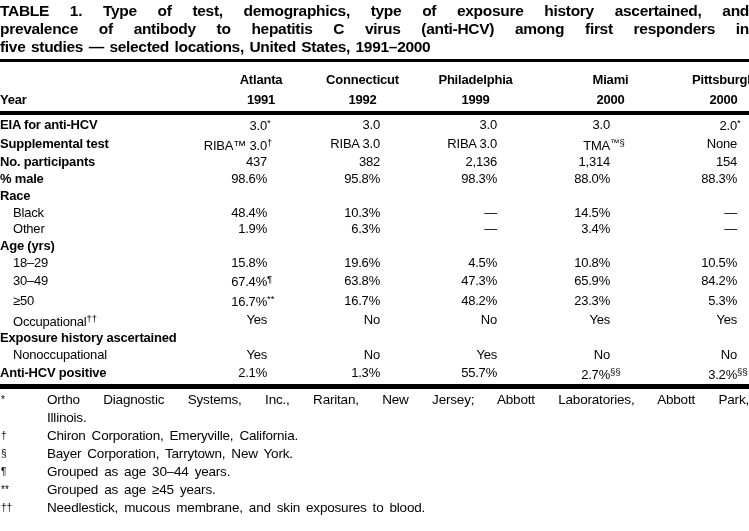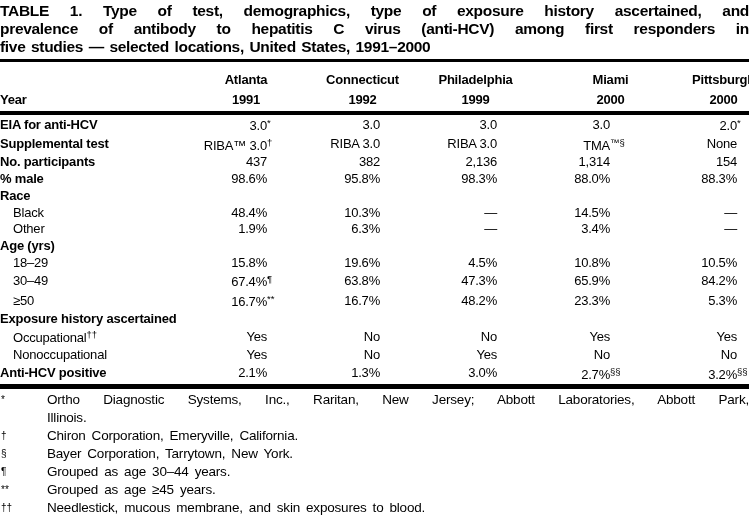--- a/index.html
+++ b/index.html
@@ -18,21 +18,21 @@
   .rule-top { height: 3px; background: #000; margin-top: 3px; }
   
   table.tbl { border-collapse: collapse; table-layout: fixed; width: 749px; font-size: 13px; letter-spacing: -0.2px; }
   th, td { padding: 0; white-space: nowrap; font-weight: normal; vertical-align: bottom; }
   thead th { font-weight: bold; }
   tr.cities th { height: 29px; padding-bottom: 4px; }
   tr.years th { height: 22px; padding-bottom: 4px; border-bottom: 4px solid #000; }
   th.year-label { text-align: left; }
   th.colhead { text-align: center; }
   th.colhead .hdr { position: relative; display: inline-block; }
-  th.colhead.c1 .hdr { left: 26px; }
+  th.colhead.c1 .hdr { left: 41px; }
   th.colhead.c2 .hdr { left: 27px; }
   th.colhead.c3 .hdr { left: 25px; }
   th.colhead.c4 .hdr { left: 29px; padding-left: 32px; }
   th.colhead.c5 .hdr { left: 38px; }
   tbody td { height: 16.7px; line-height: 16.7px; vertical-align: middle; }
   td.label { text-align: left; }
   td.label.bold, td.label.section { font-weight: bold; }
   td.label.sub { padding-left: 13px; }
   td.data { text-align: right; padding-right: 12px; }
   td.data.lastcol { }
@@ -168,48 +168,48 @@
         </tr>
         <tr class="">
           <td class="label sub"><span>≥50</span></td>
           <td class="data"><span>16.7%</span><span class="hang">**</span></td>
           <td class="data"><span>16.7%</span></td>
           <td class="data"><span>48.2%</span></td>
           <td class="data"><span>23.3%</span></td>
           <td class="data lastcol"><span>5.3%</span></td>
         </tr>
         <tr class="">
+          <td class="label sub"><span>Occupational</span><span class="hang">††</span></td>
+          <td class="data"><span>Yes</span></td>
+          <td class="data"><span>No</span></td>
+          <td class="data"><span>No</span></td>
+          <td class="data"><span>Yes</span></td>
+          <td class="data lastcol"><span>Yes</span></td>
+        </tr>
+        <tr class="">
           <td class="label section"><span>Exposure history ascertained</span></td>
           <td class="data"></td>
           <td class="data"></td>
           <td class="data"></td>
           <td class="data"></td>
           <td class="data lastcol"></td>
-        </tr>
-        <tr class="">
-          <td class="label sub"><span>Occupational</span><span class="hang">††</span></td>
-          <td class="data"><span>Yes</span></td>
-          <td class="data"><span>No</span></td>
-          <td class="data"><span>No</span></td>
-          <td class="data"><span>Yes</span></td>
-          <td class="data lastcol"><span>Yes</span></td>
         </tr>
         <tr class="">
           <td class="label sub"><span>Nonoccupational</span></td>
           <td class="data"><span>Yes</span></td>
           <td class="data"><span>No</span></td>
           <td class="data"><span>Yes</span></td>
           <td class="data"><span>No</span></td>
           <td class="data lastcol"><span>No</span></td>
         </tr>
         <tr class="last">
           <td class="label bold"><span>Anti-HCV positive</span></td>
           <td class="data"><span>2.1%</span></td>
           <td class="data"><span>1.3%</span></td>
-          <td class="data"><span>3.0%</span></td>
+          <td class="data"><span>55.7%</span></td>
           <td class="data"><span>2.7%</span><span class="hang">§§</span></td>
           <td class="data lastcol"><span>3.2%</span><span class="hang">§§</span></td>
         </tr>
       </tbody>
   </table>
   <div class="footnotes" id="footnotes">
       <div class="fn">
         <span class="marker">*</span>
         <div class="fline justify">Ortho Diagnostic Systems, Inc., Raritan, New Jersey; Abbott Laboratories, Abbott Park,</div>
         <div class="fline">Illinois.</div>

